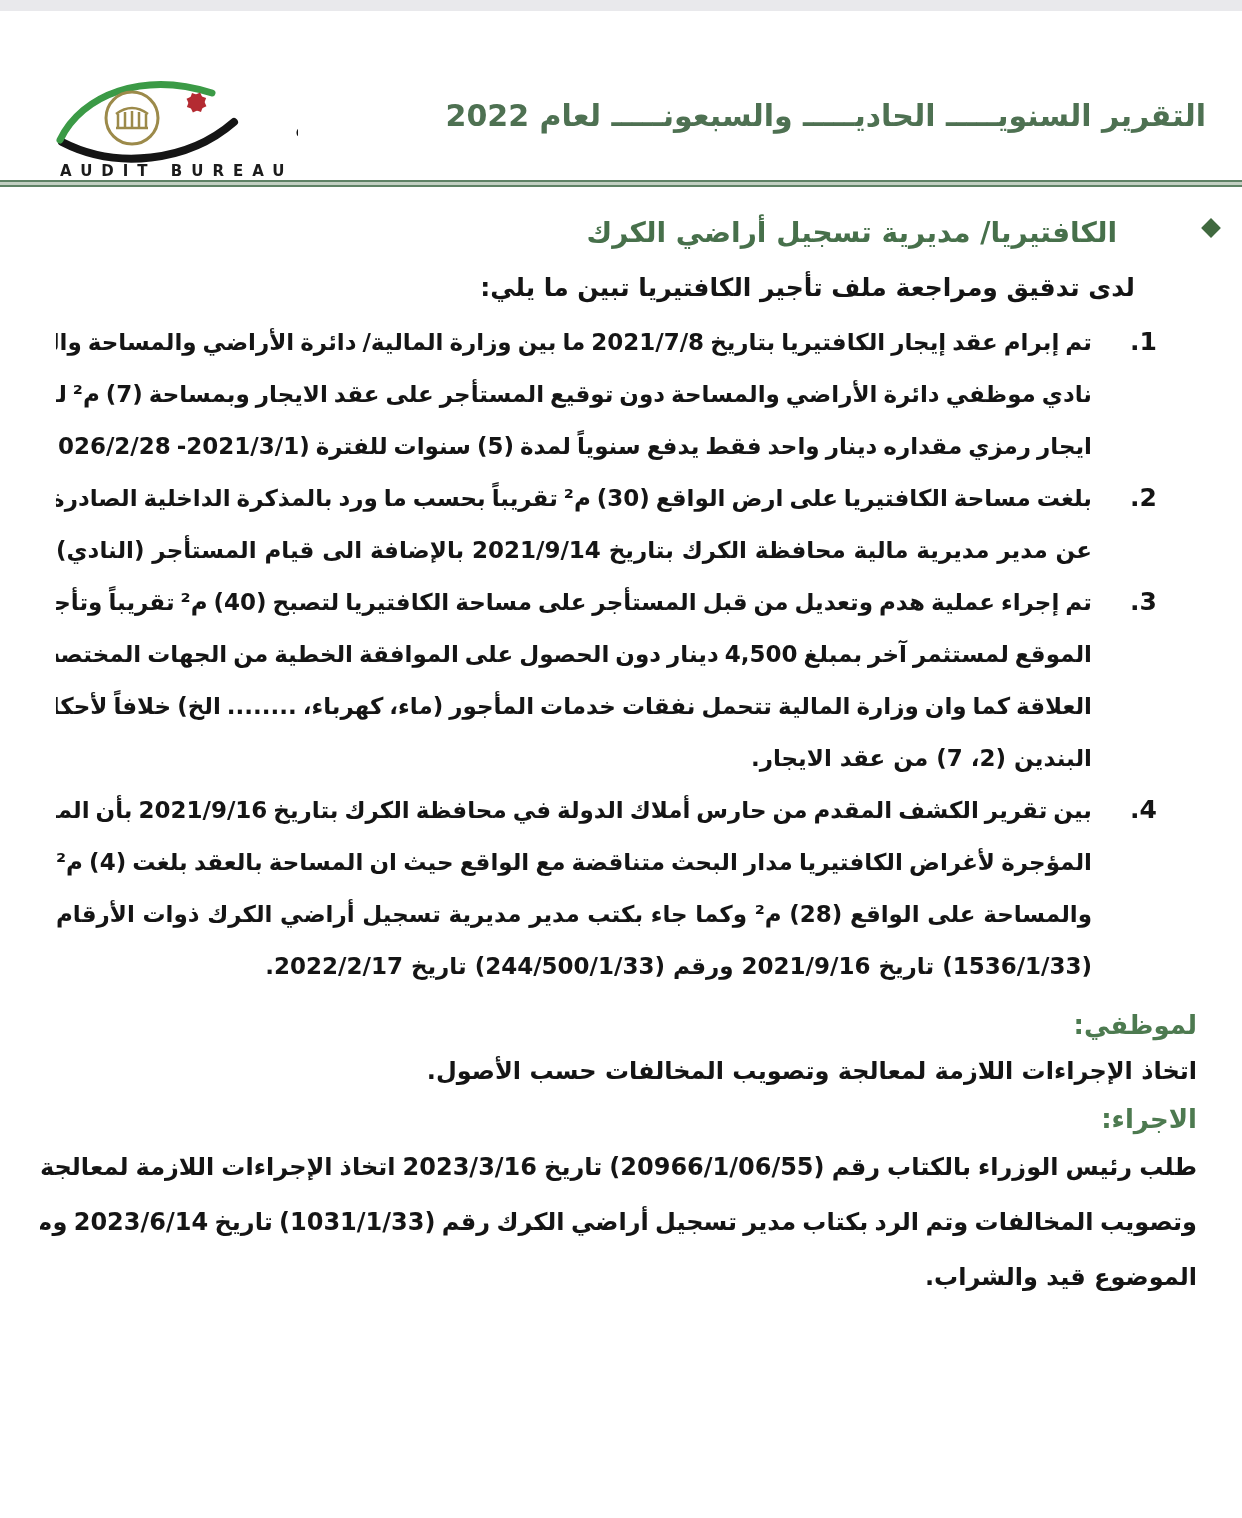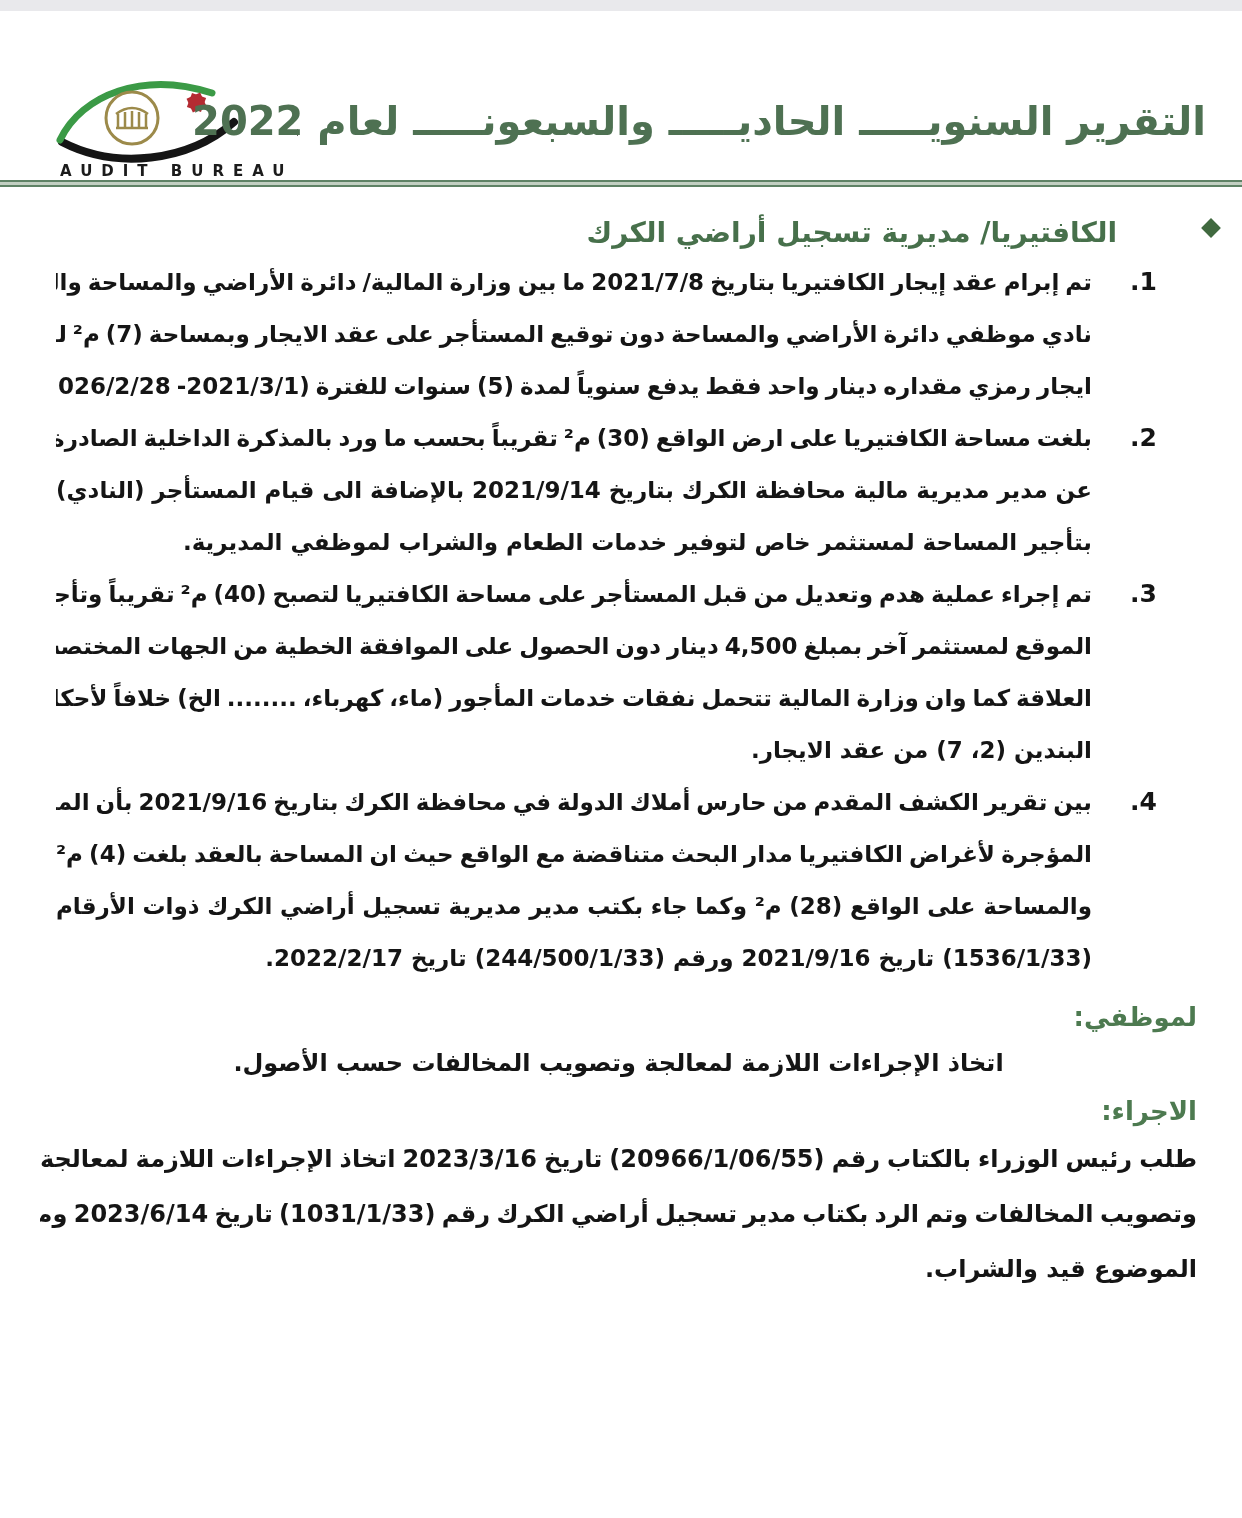--- a/index.html
+++ b/index.html
@@ -7,21 +7,21 @@
     position:relative;width:1242px;height:1518px;margin:0 auto;
     background:#ffffff;overflow:hidden;
     font-family:"DejaVu Sans",sans-serif;color:#151515;
   }
   .scan-strip{position:absolute;top:0;left:0;width:100%;height:11px;background:#e9e9ec;}
 
   
   .logo{position:absolute;left:46px;top:56px;width:252px;height:130px;}
   .report-title{
     position:absolute;top:98px;right:36px;direction:rtl;white-space:nowrap;
-    font-size:40px;font-weight:bold;color:#4e7152;letter-spacing:0;
+    font-size:30px;font-weight:bold;color:#4e7152;letter-spacing:0;
   }
   .header-rule{
     position:absolute;top:180px;left:0;width:100%;height:3px;
     background:#c2cfc2;border-top:2px solid #5f8266;border-bottom:2px solid #5f8266;
   }
 
   
   .content{position:absolute;top:206px;left:40px;right:45px;direction:rtl;}
   .diamond{
     position:absolute;top:221px;right:24px;width:14px;height:14px;
@@ -46,21 +46,21 @@
   }
   .ln.last{text-align:right;text-align-last:right;word-spacing:normal;}
 
   .source{
     margin-top:18px;font-size:24px;font-weight:bold;color:#4d7a50;
     line-height:46px;text-align:left;white-space:nowrap;
   }
   .glabel{
     margin-top:12px;font-size:26px;font-weight:bold;color:#4d7a50;line-height:42px;
   }
-  .rec-text{margin-top:2px;font-size:24px;font-weight:bold;line-height:46px;text-align:center;}
+  .rec-text{margin-top:2px;font-size:24px;font-weight:bold;line-height:46px;}
   .action-par{margin-top:0;font-size:24px;font-weight:bold;}
   .action-par .ln{line-height:55px;}
   .glabel.action{margin-top:4px;}
 </style>
 </head>
 <body>
 
 <div class="page">
   <div class="scan-strip"></div>
 
@@ -87,38 +87,38 @@
 
   <div class="report-title">التقرير السنويـــــ الحاديـــــ والسبعونـــــ لعام 2022</div>
   <div class="header-rule"></div>
 
   <div class="diamond"></div>
 
   <div class="content">
 
     <div class="sec-heading">الكافتيريا/ مديرية تسجيل أراضي الكرك</div>
 
+    <div class="intro">لدى تدقيق ومراجعة ملف تأجير الكافتيريا تبين ما يلي:</div>
 
     <div class="findings">
 
       <div class="item">
         <div class="marker">1.</div>
         <div class="itext">
           <div class="ln">تم إبرام عقد إيجار الكافتيريا بتاريخ 2021/7/8 ما بين وزارة المالية/ دائرة الأراضي والمساحة والمستأجر</div>
           <div class="ln">نادي موظفي دائرة الأراضي والمساحة دون توقيع المستأجر على عقد الايجار وبمساحة (7) م² لقاء بدل</div>
           <div class="ln">ايجار رمزي مقداره دينار واحد فقط يدفع سنوياً لمدة (5) سنوات للفترة (2021/3/1- 2026/2/28).</div>
         </div>
       </div>
 
       <div class="item">
         <div class="marker">2.</div>
         <div class="itext">
           <div class="ln">بلغت مساحة الكافتيريا على ارض الواقع (30) م² تقريباً بحسب ما ورد بالمذكرة الداخلية الصادرة</div>
           <div class="ln">عن مدير مديرية مالية محافظة الكرك بتاريخ 2021/9/14 بالإضافة الى قيام المستأجر (النادي)</div>
-          <div class="ln last">بتأجير المساحة لمستثمر خاص لتوفير خدمات الطعام والشراب لموظفي المديرية.</div>
         </div>
       </div>
 
       <div class="item">
         <div class="marker">3.</div>
         <div class="itext">
           <div class="ln">تم إجراء عملية هدم وتعديل من قبل المستأجر على مساحة الكافتيريا لتصبح (40) م² تقريباً وتأجير</div>
           <div class="ln">الموقع لمستثمر آخر بمبلغ 4,500 دينار دون الحصول على الموافقة الخطية من الجهات المختصة ذات</div>
           <div class="ln">العلاقة كما وان وزارة المالية تتحمل نفقات خدمات المأجور (ماء، كهرباء، ........ الخ) خلافاً لأحكام</div>
           <div class="ln last">البندين (2، 7) من عقد الايجار.</div>

